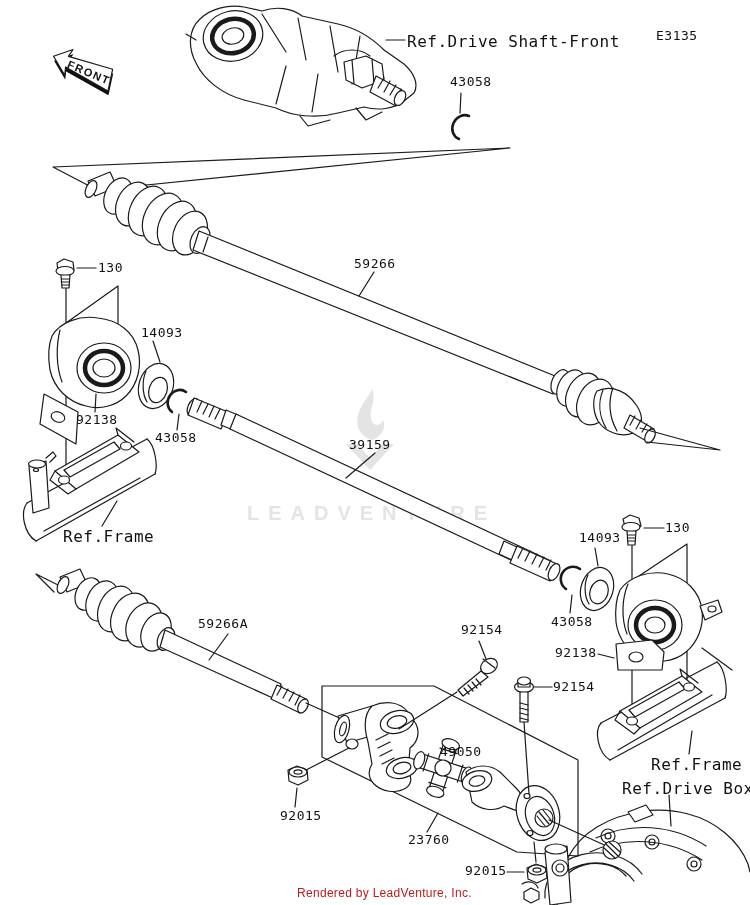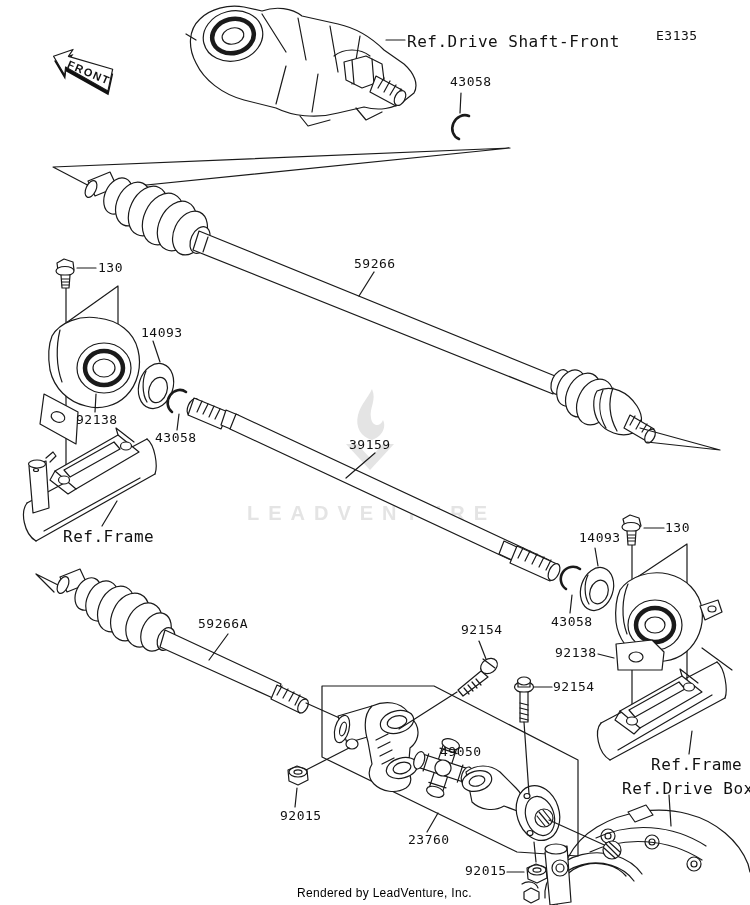--- a/index.html
+++ b/index.html
@@ -3,21 +3,21 @@
 <meta charset="utf-8">
 <style>
   html,body{margin:0;padding:0;}
   body{width:750px;height:905px;background:#ffffff;position:relative;overflow:hidden;
        font-family:"DejaVu Sans Mono",monospace;}
   .stage{position:absolute;left:0;top:0;width:750px;height:905px;}
   svg{position:absolute;left:0;top:0;}
   .lbl{position:absolute;font:13px "DejaVu Sans Mono",monospace;color:#111;
        letter-spacing:.5px;white-space:nowrap;}
   .ref{font-size:16px;}
-  .footer{position:absolute;font:12px "Liberation Sans",sans-serif;color:#000000;
+  .footer{position:absolute;font:12px "Liberation Sans",sans-serif;color:#b91c1c;
           white-space:nowrap;letter-spacing:.3px;}
   .ln{fill:none;stroke:#1a1a1a;stroke-width:1.2;stroke-linecap:round;stroke-linejoin:round;}
   .wf{fill:#ffffff;stroke:#1a1a1a;stroke-width:1.2;stroke-linejoin:round;}
   .ring{fill:none;stroke:#1a1a1a;stroke-width:2.6;stroke-linecap:round;}
   .ring2{fill:none;stroke:#1a1a1a;stroke-width:4.5;}
   .wm-text{font:bold 20px "Liberation Sans",sans-serif;letter-spacing:9px;fill:#e4e4e4;}
   .front-txt{font:bold 11px "Liberation Sans",sans-serif;letter-spacing:1.5px;fill:#111;}
 </style>
 </head>
 <body>

